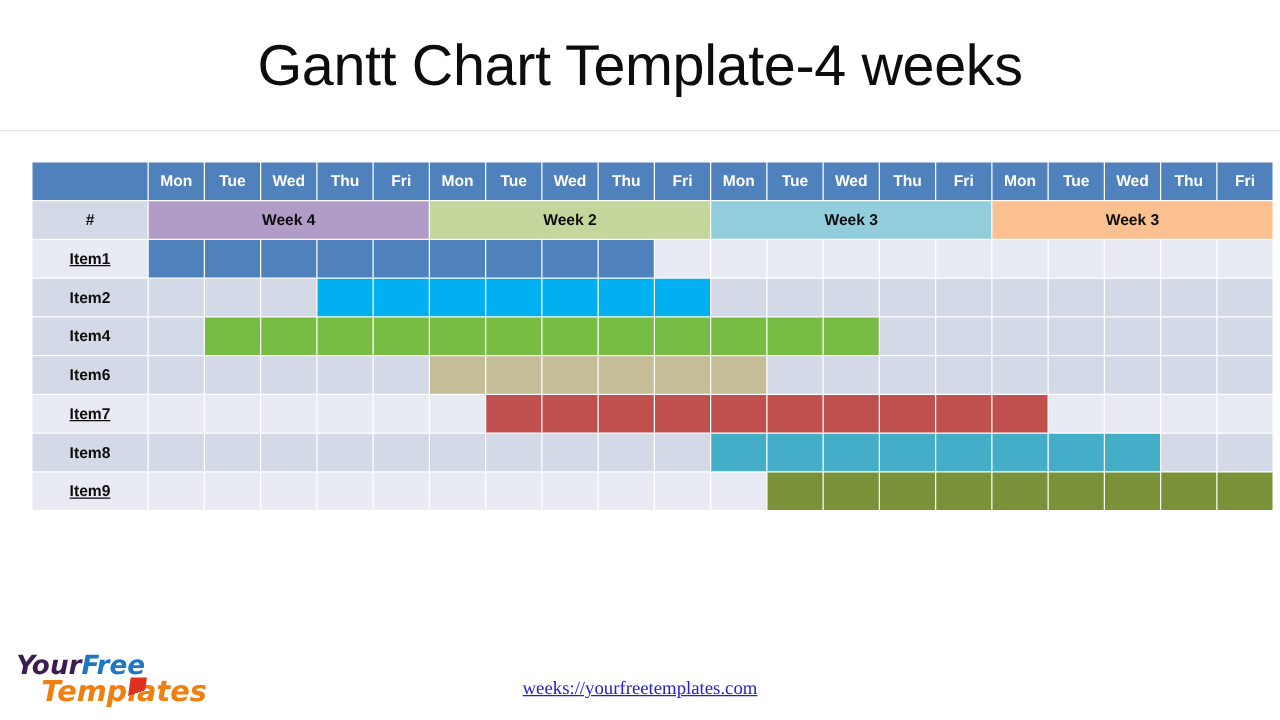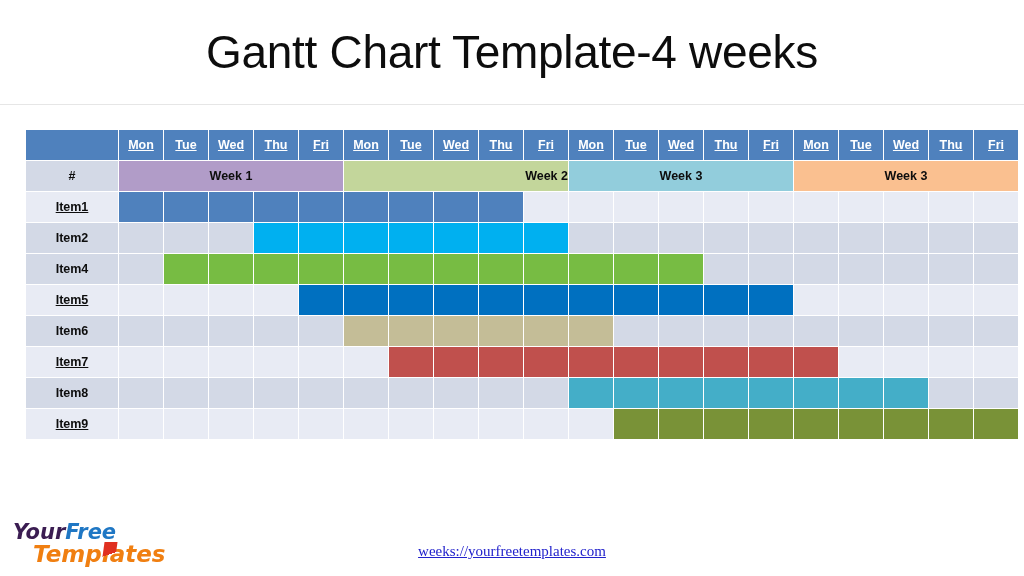--- a/index.html
+++ b/index.html
@@ -61,21 +61,20 @@
     overflow: hidden;
   }
   col.label-col { width: 92px; }
 
   
   .day-head {
     background: #4F81BD;
     color: #ffffff;
     font-weight: 700;
     font-size: 12.5px;
-    text-decoration: underline;
   }
   .corner-head {
     background: #4F81BD;
   }
 
   
   .week-label-cell {
     background: #D3D9E6;
     color: #0d0d0d;
     font-weight: 400;
@@ -212,22 +211,22 @@
           <th class="day-head">Mon</th>
           <th class="day-head">Tue</th>
           <th class="day-head">Wed</th>
           <th class="day-head">Thu</th>
           <th class="day-head">Fri</th>
         </tr>
     </thead>
     <tbody>
       <tr id="week-header-row">
         <td class="week-label-cell">#</td>
-      <td class="week-band" colspan="5" style="background: rgb(177, 156, 200);">Week 1</td>
-          <td class="week-band" colspan="5" style="background: rgb(195, 214, 155); text-align: right;">Week 2</td>
+      <td class="week-band" colspan="5" style="background: rgb(177, 156, 200);">Week 4</td>
+          <td class="week-band" colspan="5" style="background: rgb(195, 214, 155);">Week 2</td>
           <td class="week-band" colspan="5" style="background: rgb(146, 205, 220); margin-top: 31px;">Week 3</td>
           <td class="week-band" colspan="5" style="background: rgb(250, 192, 144);">Week 3</td>
         </tr>
     <tr class="row-a">
           <td class="item-label">Item1</td>
           <td class="cell bar" style="background: rgb(79, 129, 189);"></td>
           <td class="cell bar" style="background: rgb(79, 129, 189);"></td>
           <td class="cell bar" style="background: rgb(79, 129, 189);"></td>
           <td class="cell bar" style="background: rgb(79, 129, 189);"></td>
           <td class="cell bar" style="background: rgb(79, 129, 189);"></td>
@@ -280,43 +279,20 @@
           <td class="cell bar" style="background: rgb(119, 188, 67);"></td>
           <td class="cell bar" style="background: rgb(119, 188, 67);"></td>
           <td class="cell bar" style="background: rgb(119, 188, 67);"></td>
           <td class="cell bar" style="background: rgb(119, 188, 67);"></td>
           <td class="cell bar" style="background: rgb(119, 188, 67);"></td>
           <td class="cell bar" style="background: rgb(119, 188, 67);"></td>
           <td class="cell bar" style="background: rgb(119, 188, 67);"></td>
           <td class="cell bar" style="background: rgb(119, 188, 67);"></td>
           <td class="cell"></td>
           <td class="cell"></td>
-          <td class="cell"></td>
-          <td class="cell"></td>
-          <td class="cell"></td>
-          <td class="cell"></td>
-          <td class="cell"></td>
-        </tr>
-        <tr class="row-a">
-          <td class="item-label">Item5</td>
-          <td class="cell"></td>
-          <td class="cell"></td>
-          <td class="cell"></td>
-          <td class="cell"></td>
-          <td class="cell bar" style="background: rgb(0, 112, 192);"></td>
-          <td class="cell bar" style="background: rgb(0, 112, 192);"></td>
-          <td class="cell bar" style="background: rgb(0, 112, 192);"></td>
-          <td class="cell bar" style="background: rgb(0, 112, 192);"></td>
-          <td class="cell bar" style="background: rgb(0, 112, 192);"></td>
-          <td class="cell bar" style="background: rgb(0, 112, 192);"></td>
-          <td class="cell bar" style="background: rgb(0, 112, 192);"></td>
-          <td class="cell bar" style="background: rgb(0, 112, 192);"></td>
-          <td class="cell bar" style="background: rgb(0, 112, 192);"></td>
-          <td class="cell bar" style="background: rgb(0, 112, 192);"></td>
-          <td class="cell bar" style="background: rgb(0, 112, 192);"></td>
           <td class="cell"></td>
           <td class="cell"></td>
           <td class="cell"></td>
           <td class="cell"></td>
           <td class="cell"></td>
         </tr>
         <tr class="row-b">
           <td class="item-label">Item6</td>
           <td class="cell"></td>
           <td class="cell"></td>

